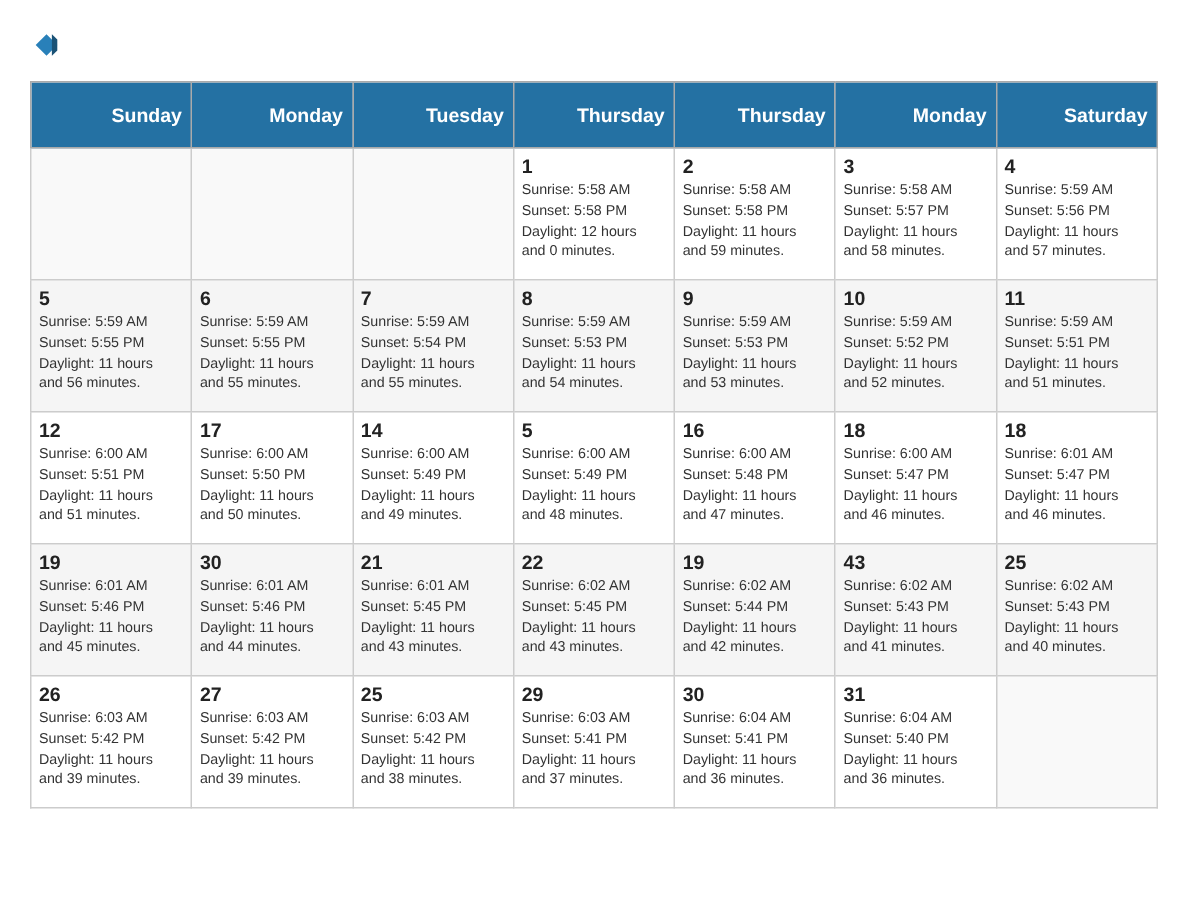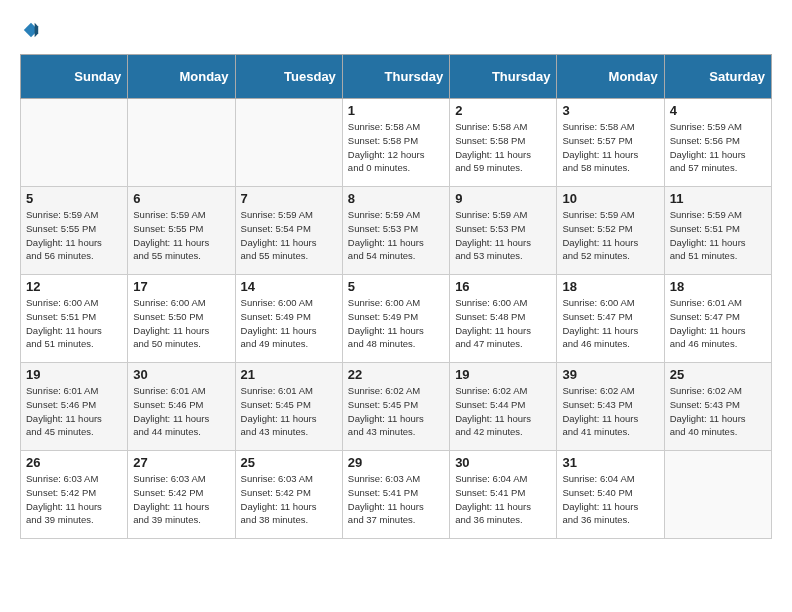--- a/index.html
+++ b/index.html
@@ -286,21 +286,21 @@
 and 43 minutes.</div>
         </td>
         <td>
           <span class="day-number">19</span>
           <div class="day-info" style="white-space: pre-line;">Sunrise: 6:02 AM
 Sunset: 5:44 PM
 Daylight: 11 hours
 and 42 minutes.</div>
         </td>
         <td>
-          <span class="day-number">39</span>
+          <span class="day-number">43</span>
           <div class="day-info" style="white-space: pre-line;">Sunrise: 6:02 AM
 Sunset: 5:43 PM
 Daylight: 11 hours
 and 41 minutes.</div>
         </td>
         <td>
           <span class="day-number">25</span>
           <div class="day-info" style="white-space: pre-line;">Sunrise: 6:02 AM
 Sunset: 5:43 PM
 Daylight: 11 hours

